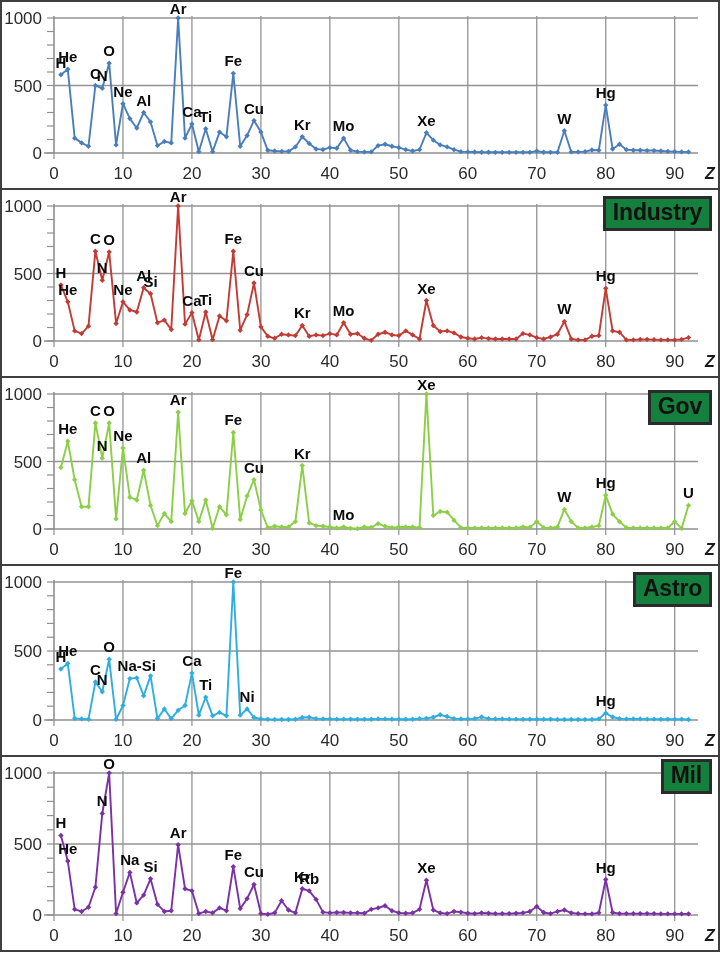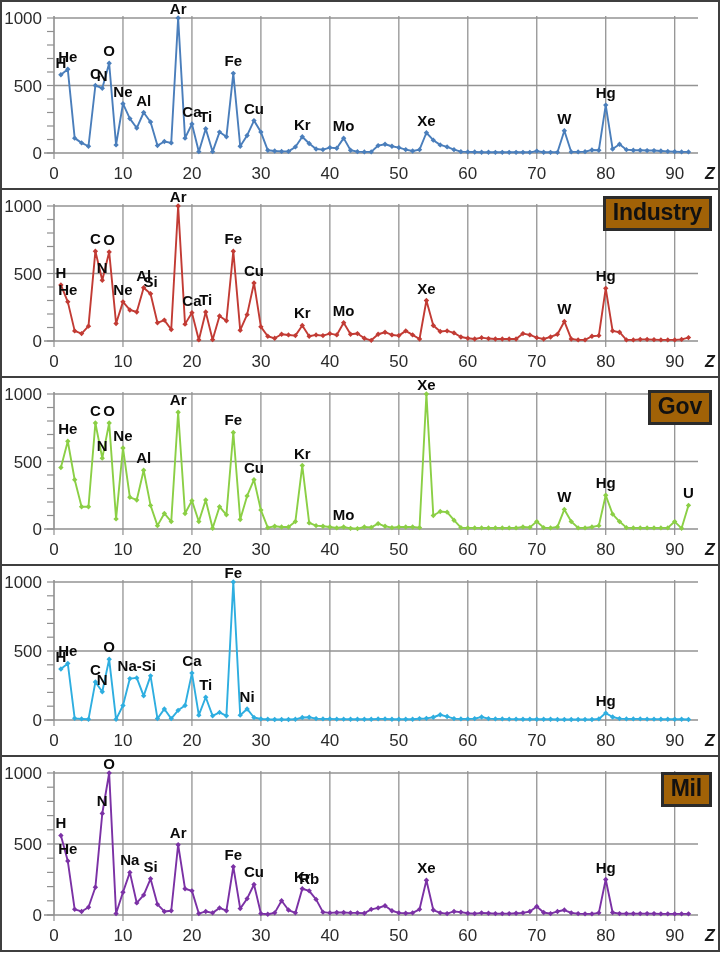--- a/index.html
+++ b/index.html
@@ -29,21 +29,21 @@
     border-left: 2px solid #3f3f3f;
     border-right: 2px solid #3f3f3f;
     background: #ffffff;
     overflow: hidden;
   }
   .panel + .panel { margin-top: -2px; }
   .panel-svg { display: block; }
   .panel-badge {
     position: absolute;
     border: 3px solid #2b2b2b;
-    background: #a16207;
+    background: #15803d;
     font-weight: bold;
     color: #111111;
     line-height: 1;
     padding: 2px 7px 4px 7px;
     font-size: 23px;
     letter-spacing: -0.2px;
     z-index: 5;
     white-space: nowrap;
   }
   text { font-family: "Liberation Sans", sans-serif; }
@@ -707,20 +707,21 @@
         <text x="93.37931034482759" y="109.05" text-anchor="middle" class="elem-label">C</text>
         <text x="100.27586206896552" y="118.71000000000001" text-anchor="middle" class="elem-label">N</text>
         <text x="107.17241379310346" y="86.28" text-anchor="middle" class="elem-label">O</text>
         <text x="134.75862068965517" y="104.91" text-anchor="middle" class="elem-label">Na-Si</text>
         <text x="189.93103448275863" y="100.08" text-anchor="middle" class="elem-label">Ca</text>
         <text x="203.72413793103448" y="124.22999999999999" text-anchor="middle" class="elem-label">Ti</text>
         <text x="231.31034482758622" y="12" text-anchor="middle" class="elem-label">Fe</text>
         <text x="245.10344827586206" y="135.96" text-anchor="middle" class="elem-label">Ni</text>
         <text x="603.7241379310345" y="140.1" text-anchor="middle" class="elem-label">Hg</text>
       </svg>
+      <div class="panel-badge" style="right: 6px; top: 6px;">Astro</div>
     </div>
     <div class="panel" style="height: 197px;">
       <svg class="panel-svg" width="716" height="193" viewBox="0 0 716 193">
         <line x1="120.96551724137932" x2="120.96551724137932" y1="14" y2="158" class="gridline"></line>
         <line x1="189.93103448275863" x2="189.93103448275863" y1="14" y2="158" class="gridline"></line>
         <line x1="258.8965517241379" x2="258.8965517241379" y1="14" y2="158" class="gridline"></line>
         <line x1="327.86206896551727" x2="327.86206896551727" y1="14" y2="158" class="gridline"></line>
         <line x1="396.82758620689657" x2="396.82758620689657" y1="14" y2="158" class="gridline"></line>
         <line x1="465.7931034482759" x2="465.7931034482759" y1="14" y2="158" class="gridline"></line>
         <line x1="534.7586206896551" x2="534.7586206896551" y1="14" y2="158" class="gridline"></line>
@@ -865,15 +866,15 @@
         <text x="127.86206896551724" y="108.4" text-anchor="middle" class="elem-label">Na</text>
         <text x="148.55172413793105" y="114.78999999999999" text-anchor="middle" class="elem-label">Si</text>
         <text x="176.13793103448276" y="80.71" text-anchor="middle" class="elem-label">Ar</text>
         <text x="231.31034482758622" y="102.72" text-anchor="middle" class="elem-label">Fe</text>
         <text x="252" y="120.47" text-anchor="middle" class="elem-label">Cu</text>
         <text x="300.2758620689655" y="124.72999999999999" text-anchor="middle" class="elem-label">Kr</text>
         <text x="307.1724137931035" y="126.86000000000001" text-anchor="middle" class="elem-label">Rb</text>
         <text x="424.41379310344826" y="116.21000000000001" text-anchor="middle" class="elem-label">Xe</text>
         <text x="603.7241379310345" y="115.5" text-anchor="middle" class="elem-label">Hg</text>
       </svg>
-      <div class="panel-badge" style="right: 6px; top: 15px;">Mil</div>
+      <div class="panel-badge" style="right: 6px; top: 2px;">Mil</div>
     </div>
   </div>
 
 </body></html>

